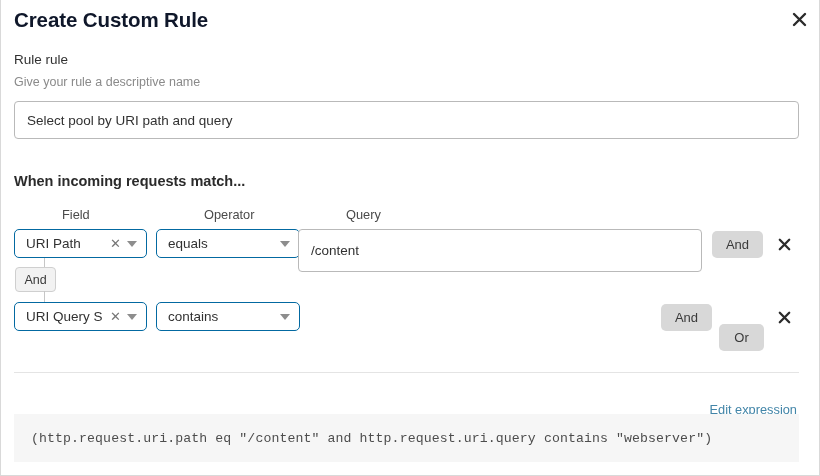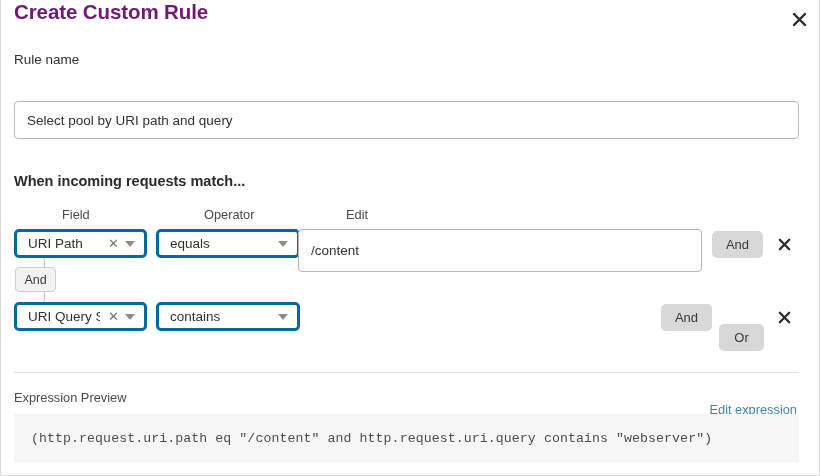--- a/index.html
+++ b/index.html
@@ -22,25 +22,25 @@
     box-sizing: border-box;
     background: #ffffff;
     border: 1px solid #d9d9d9;
     border-top: none;
   }
 
   
   .dlg-title {
     position: absolute;
     left: 13px;
-    top: 0;
+    top: 8px;
     font-size: 20.5px;
     font-weight: bold;
     letter-spacing: -0.1px;
-    color: #701a75;
+    color: #0f172a;
     white-space: nowrap;
   }
   .close-btn {
     position: absolute;
     right: 7px;
     top: 6px;
     width: 26px;
     height: 26px;
     display: flex;
     align-items: center;
@@ -106,21 +106,21 @@
     margin-left: 48px;
   }
   #col-field    { left: 13px; }
   #col-operator { left: 155px; }
   #col-value    { left: 297px; }
 
   .select-box {
     position: absolute;
     box-sizing: border-box;
     height: 29px;
-    border: 3px solid #0369a1;
+    border: 1px solid #0369a1;
     border-radius: 5px;
     background: #ffffff;
     display: flex;
     align-items: center;
     cursor: pointer;
   }
   .select-text {
     flex: 0 1 auto;
     font-size: 13.5px;
     color: #313131;
@@ -273,27 +273,28 @@
 
 <div class="dialog">
 
   <div class="dlg-title">Create Custom Rule</div>
   <button class="close-btn">
     <svg width="15" height="15" viewBox="0 0 15 15" aria-hidden="true">
       <path d="M2 2 L13 13 M13 2 L2 13" stroke="#2b2b2b" stroke-width="2.4" stroke-linecap="round"></path>
     </svg>
   </button>
 
-  <div class="label-strong" id="rule-name-label">Rule name</div>
+  <div class="label-strong" id="rule-name-label">Rule rule</div>
+  <div class="label-sub" id="rule-name-help">Give your rule a descriptive name</div>
   <input class="text-input" id="rule-name-input" type="text" value="Select pool by URI path and query" style="">
 
   <div id="match-heading">When incoming requests match...</div>
   <div class="col-label" id="col-field">Field</div>
   <div class="col-label" id="col-operator">Operator</div>
-  <div class="col-label" id="col-value">Edit</div>
+  <div class="col-label" id="col-value">Query</div>
 
   <div class="select-box field-sel row1">
     <span class="select-text">URI Path</span>
     <span class="select-spacer"></span>
     <span class="sel-clear">✕</span>
     <span class="sel-caret">
         <span class="caret"></span>
       </span>
   </div>
   <div class="select-box operator-sel row1">
@@ -332,19 +333,18 @@
   </div>
   <button class="pill-btn" id="and-btn-2">And</button>
   <button class="pill-btn" id="or-btn-2">Or</button>
   <button class="del-btn" id="del-btn-2">
     <svg width="13" height="13" viewBox="0 0 13 13" aria-hidden="true">
       <path d="M1.8 1.8 L11.2 11.2 M11.2 1.8 L1.8 11.2" stroke="#2b2b2b" stroke-width="2.3" stroke-linecap="round"></path>
     </svg>
   </button>
 
   <div class="divider"></div>
-  <div id="expr-preview-label">Expression Preview</div>
   <a id="edit-expression-link">Edit expression</a>
   <div id="expression-box">
     <span id="expression-text">(http.request.uri.path eq "/content" and http.request.uri.query contains "webserver")</span>
   </div>
 
 </div>
 
 </body></html>

